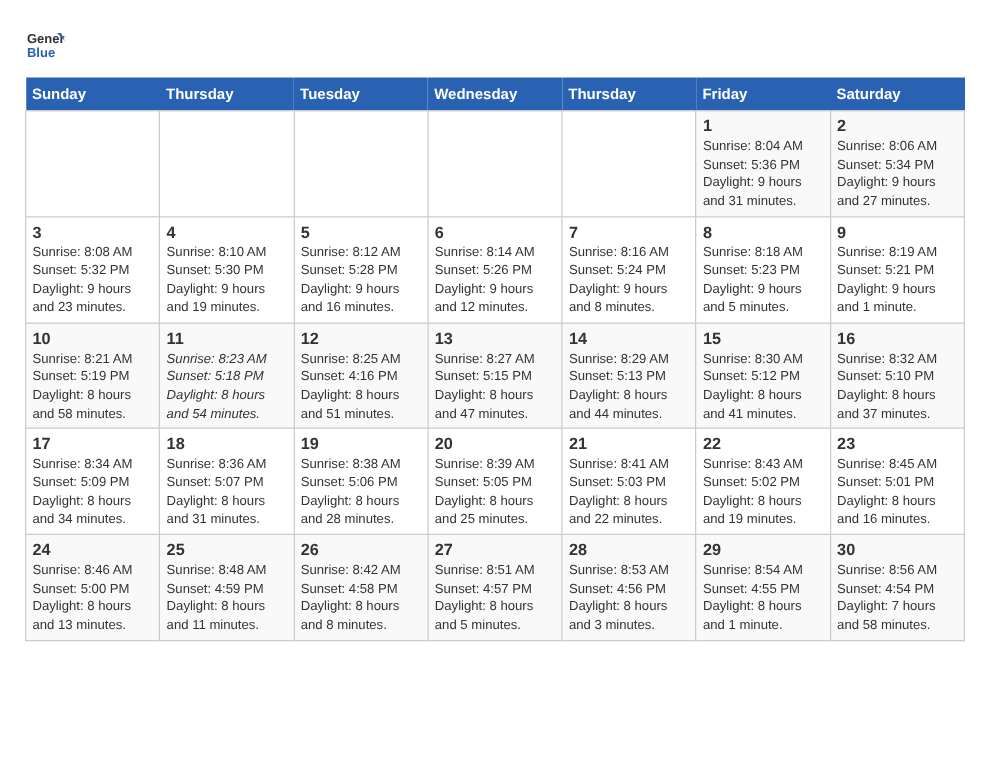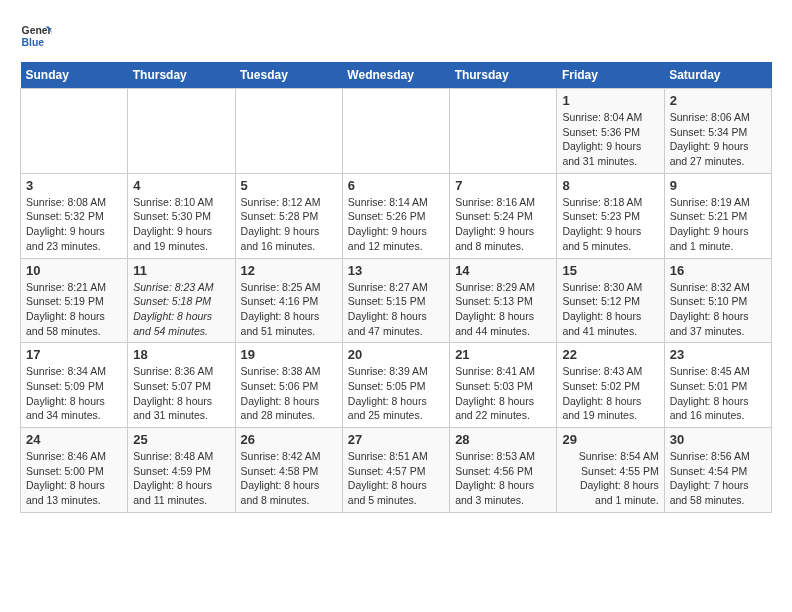--- a/index.html
+++ b/index.html
@@ -285,21 +285,21 @@
 Daylight: 8 hours and 5 minutes.</div>
         </td>
         <td>
           <span class="day-number">28</span>
           <div class="day-info" style="white-space: pre-line;">Sunrise: 8:53 AM
 Sunset: 4:56 PM
 Daylight: 8 hours and 3 minutes.</div>
         </td>
         <td>
           <span class="day-number">29</span>
-          <div class="day-info" style="white-space: pre-line; text-align: right;">Sunrise: 8:54 AM
+          <div class="day-info" style="white-space: pre-line;">Sunrise: 8:54 AM
 Sunset: 4:55 PM
 Daylight: 8 hours and 1 minute.</div>
         </td>
         <td>
           <span class="day-number">30</span>
           <div class="day-info" style="white-space: pre-line;">Sunrise: 8:56 AM
 Sunset: 4:54 PM
 Daylight: 7 hours and 58 minutes.</div>
         </td>
       </tr>

